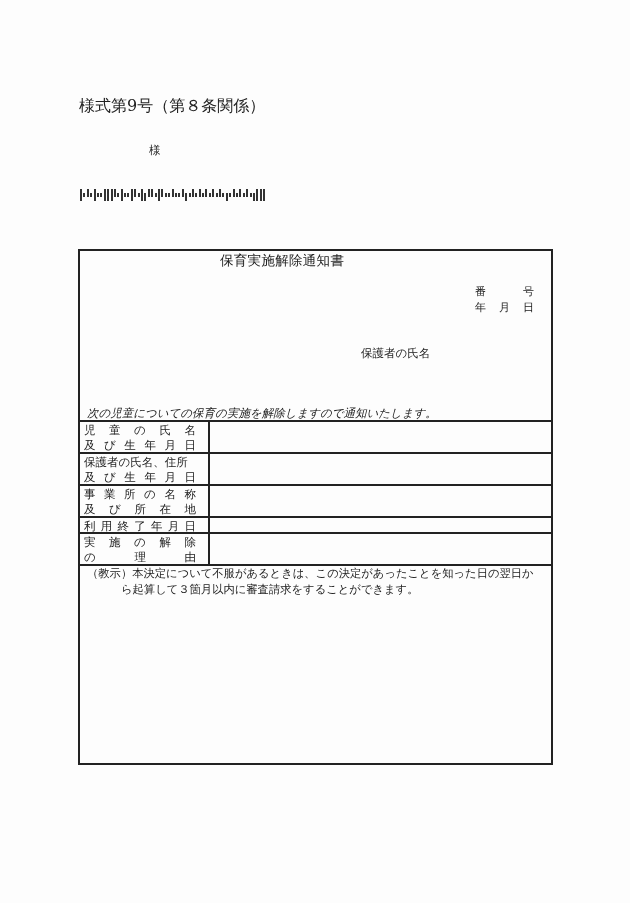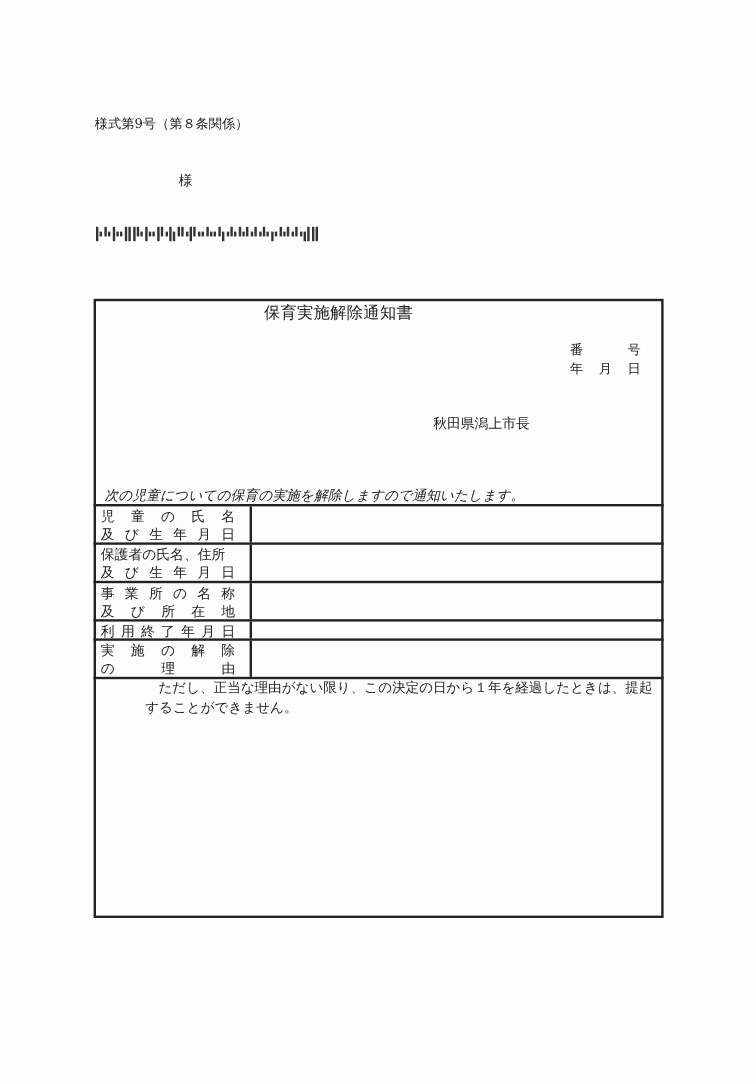--- a/index.html
+++ b/index.html
@@ -2,21 +2,21 @@
 <html><head>
 <meta charset="utf-8">
 <style>
   html, body { margin: 0; padding: 0; }
   body {
     width: 630px; height: 903px; background: #fdfdfd; position: relative;
     font-family: "DejaVu Serif", "Liberation Serif", serif; color: #222;
     overflow: hidden;
   }
   .abs { position: absolute; white-space: nowrap; }
-  .form-id { left: 79px; top: 96px; font-size: 11px; }
+  .form-id { left: 79px; top: 96px; font-size: 16px; }
   .addressee { left: 149px; top: 143px; font-size: 11.5px; }
   .barcode { left: 80px; top: 189px; width: 202px; height: 12px; display: flex; align-items: stretch; gap: 0; }
   .barcode .bar { width: 2px; margin-right: 1.4px; background: #333; position: relative; }
   .barcode .bar.F { height: 12px; align-self: flex-start; }
   .barcode .bar.A { height: 8px; align-self: flex-start; }
   .barcode .bar.D { height: 8px; align-self: flex-end; }
   .barcode .bar.T { height: 4px; align-self: center; }
 
   .box { position: absolute; left: 78px; top: 249px; width: 471px; height: 512px; border: 2px solid #222; }
   .title { left: 220px; top: 252px; font-size: 13.5px; letter-spacing: 0.3px; }
@@ -102,21 +102,21 @@
 
 <div class="box"></div>
 <div class="abs title">保育実施解除通知書</div>
 
 <div class="abs num-lbl" style="left:475px;top:284px;">番</div>
 <div class="abs num-lbl" style="left:523px;top:284px;">号</div>
 <div class="abs num-lbl" style="left:475px;top:300px;">年</div>
 <div class="abs num-lbl" style="left:499px;top:300px;">月</div>
 <div class="abs num-lbl" style="left:523px;top:300px;">日</div>
 
-<div class="abs mayor">秋田県潟上市長</div>
+<div class="abs mayor">保護者の氏名</div>
 <div class="abs lead">次の児童についての保育の実施を解除しますので通知いたします。</div>
 
 <div class="grid" id="grid">
     <div class="row r1">
       <div class="lbl">
         <div class="ln">
           <span>児</span>
           <span>童</span>
           <span>の</span>
           <span>氏</span>
@@ -197,14 +197,14 @@
           <span>理</span>
           <span>由</span>
         </div>
       </div>
       <div class="val"></div>
     </div>
     <div class="row r6"></div>
   </div>
 
 <div class="notice">
-  <p class="para">ただし、正当な理由がない限り、この決定の日から１年を経過したときは、提起することができません。</p>
+  <p class="first">（教示）本決定について不服があるときは、この決定があったことを知った日の翌日から起算して３箇月以内に審査請求をすることができます。</p>
 </div>
 
 </body></html>

